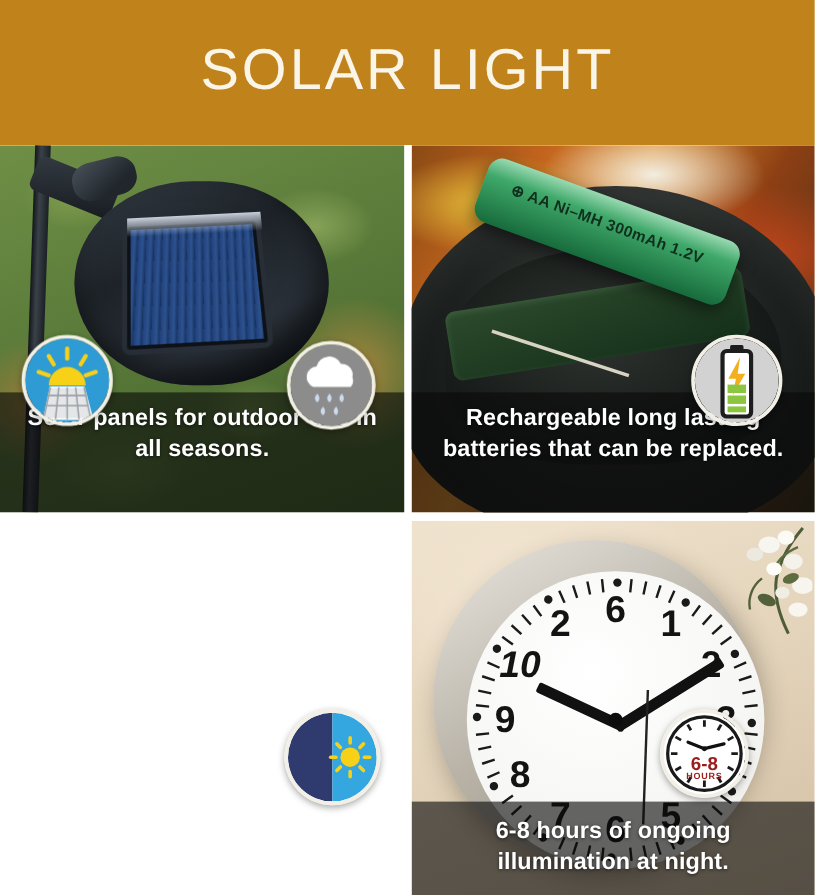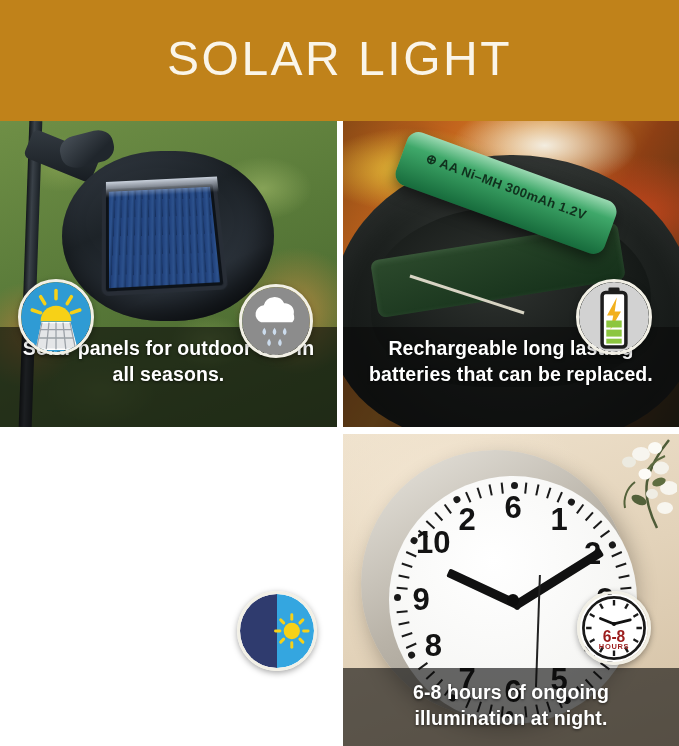--- a/index.html
+++ b/index.html
@@ -328,21 +328,21 @@
     overflow: hidden;
     z-index: 5;
     box-shadow: 0 2px 6px rgba(0,0,0,.35);
   }
   .badge svg { display: block; width: 100%; height: 100%; }
 
   .badge-solar  { left: 18px;  top: 279px; width: 76px; height: 76px; }
   .badge-rain   { left: 239px; top: 284px; width: 74px; height: 74px; }
   .badge-batt   { left: 576px; top: 279px; width: 76px; height: 76px; }
   .badge-daynight { left: 237px; top: 591px; width: 80px; height: 80px; }
-  .badge-hours  { left: 577px; top: 591px; width: 74px; height: 74px; }
+  .badge-hours  { left: 550px; top: 591px; width: 74px; height: 74px; }
 </style>
 </head>
 <body>
 
 <div class="infographic">
 
   <div class="header">
     <div class="title-main">SOLAR LIGHT</div>
   </div>
 
@@ -444,21 +444,21 @@
               <div class="p4-num" style="left: 104px; top: 16px;">6</div>
               <div class="p4-num" style="left: 150px; top: 28.3257px;">1</div>
               <div class="p4-num" style="left: 183.674px; top: 62px;">2</div>
               <div class="p4-num" style="left: 196px; top: 108px;">3</div>
               <div class="p4-num" style="left: 183.674px; top: 154px;">4</div>
               <div class="p4-num" style="left: 150px; top: 187.674px;">5</div>
               <div class="p4-num" style="left: 104px; top: 200px;">6</div>
               <div class="p4-num" style="left: 58px; top: 187.674px;">7</div>
               <div class="p4-num" style="left: 24.3257px; top: 154px;">8</div>
               <div class="p4-num" style="left: 12px; top: 108px;">9</div>
-              <div class="p4-num" style="left: 24.3257px; top: 51px;">10</div>
+              <div class="p4-num" style="left: 24.3257px; top: 62px; font-style: italic;">10</div>
               <div class="p4-num" style="left: 58px; top: 28.3257px;">2</div>
               <div class="p4-hand-h"></div>
               <div class="p4-hand-m"></div>
               <div class="p4-hand-s"></div>
               <div class="p4-cap"></div>
             </div>
         </div>
         <svg class="p4-flowers" viewBox="0 0 78 96">
           <path d="M70 2 C60 14 52 26 48 44 C46 58 50 74 58 90" stroke="#4f5c38" stroke-width="2.5" fill="none"></path>
           <path d="M66 18 C56 22 48 30 44 40" stroke="#5d6b41" stroke-width="2" fill="none"></path>

